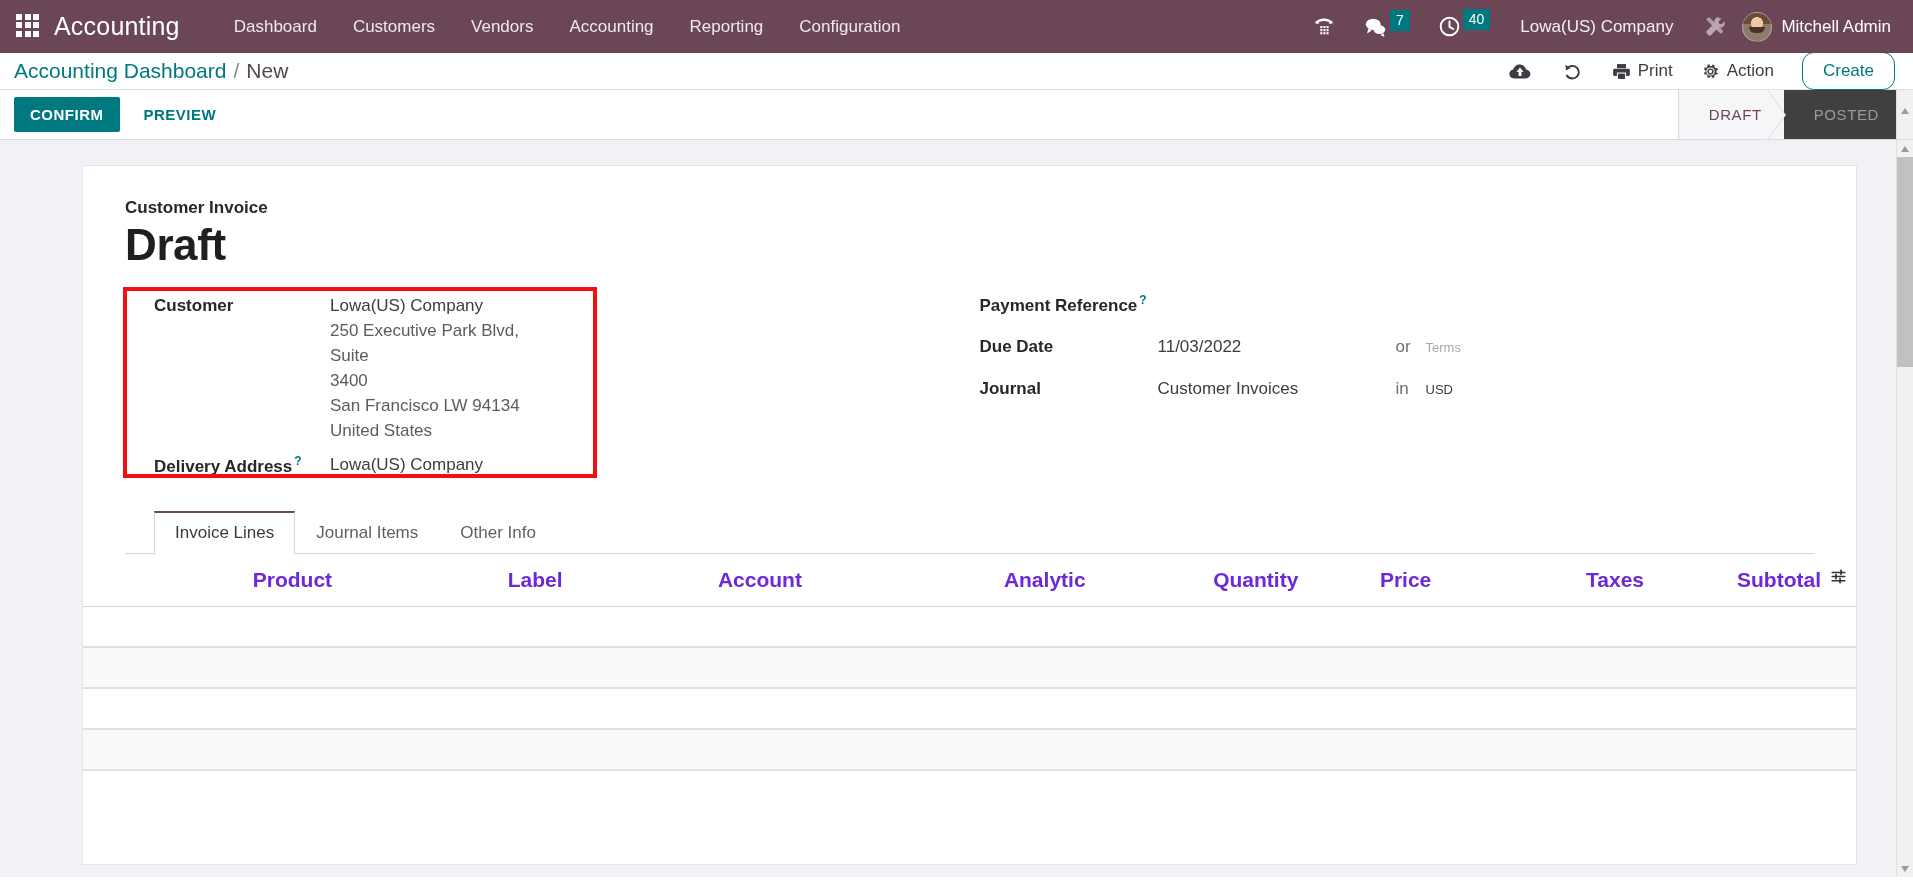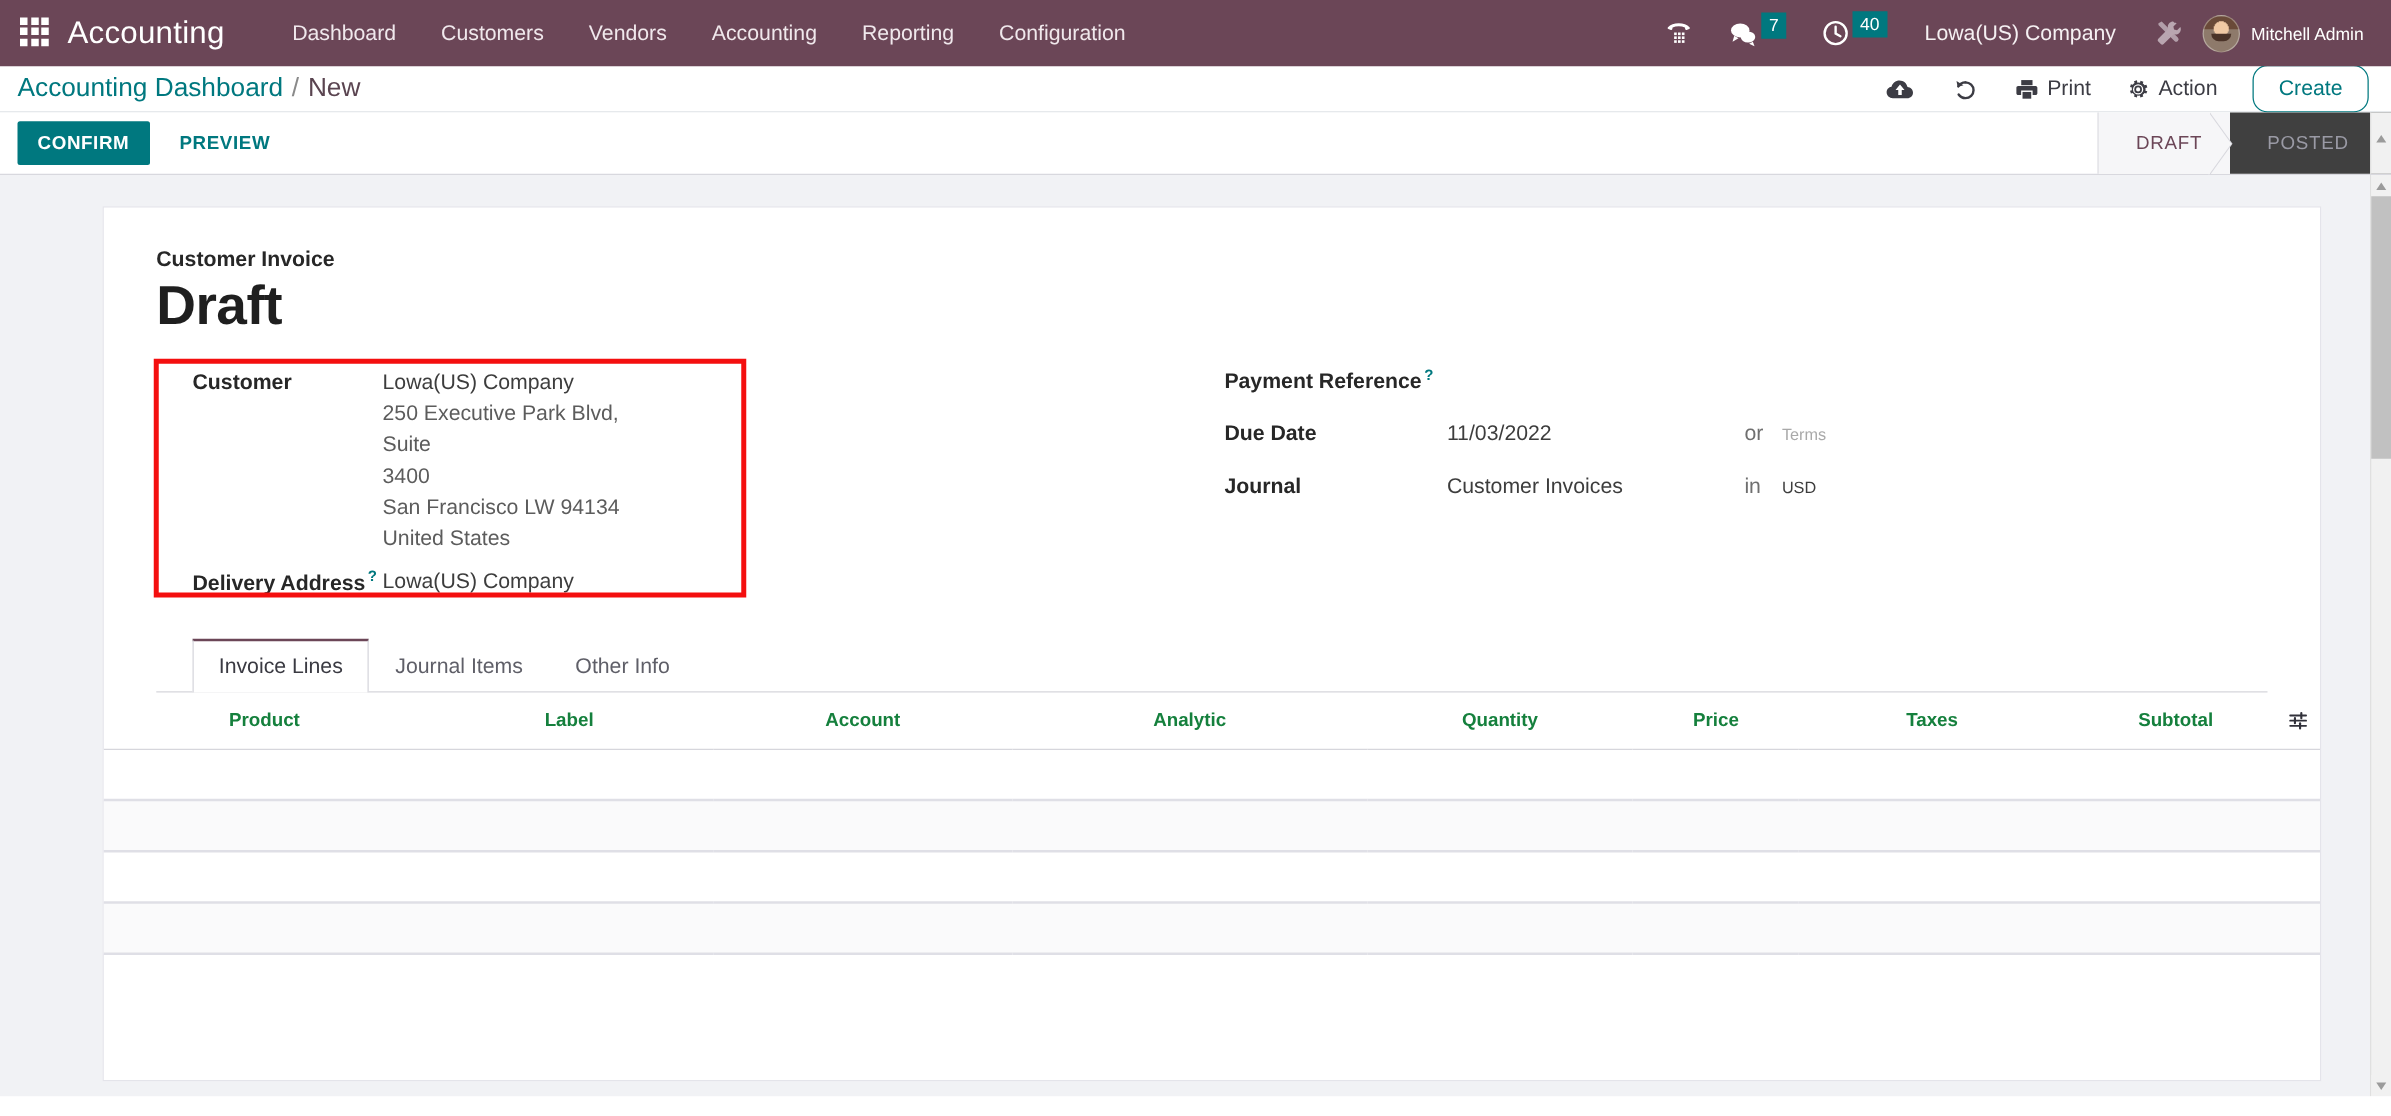--- a/index.html
+++ b/index.html
@@ -93,21 +93,21 @@
     flex: 0 0 auto;
   }
   .avatar::after{
     content:"";
     position:absolute; left:50%; top:52%;
     width:16px; height:6px; transform:translateX(-50%);
     border-radius: 0 0 8px 8px;
     background:#4a3328;
   }
   .user-name {
-    font-size: 14px;
+    font-size: 17px;
     color: #ffffff;
     white-space: nowrap;
     cursor: pointer;
     padding-right: 4px;
   }
 
   
   .cp-top {
     height: 37px;
     background: #ffffff;
@@ -283,20 +283,21 @@
     border: 4px solid #f40f0f;
     pointer-events: none;
     z-index: 5;
   }
 
   .field-row {
     display: flex;
     align-items: flex-start;
     margin-bottom: 18px;
     padding-left: 29px;
+    gap: 24px;
   }
   .field-row.tight { margin-bottom: 8px; }
   .f-label {
     width: 152px;
     flex: 0 0 152px;
     font-size: 17px;
     font-weight: 700;
     color: #272727;
     padding-top: 1px;
     line-height: 1.45;
@@ -376,26 +377,26 @@
     padding-top: 10px;
   }
 
   table.lines {
     width: 100%;
     border-collapse: collapse;
     margin-top: 0;
     table-layout: fixed;
   }
   table.lines thead th {
-    font-size: 15px;
+    font-size: 21px;
     font-weight: 700;
-    color: #15803d;
+    color: #6d28d9;
     padding: 14px 8px;
     border-bottom: 1px solid #d6d6dc;
-    text-align: center;
+    text-align: right;
     white-space: nowrap;
   }
   th.num { text-align: right; }
   .optbtn { float: right; margin-left: 8px; cursor: pointer; }
   .addrow td {
     padding: 12px 8px 12px 8px;
     border-bottom: 2px solid #dfdfe6;
     background: #fafafb;
   }
   .addlinks { display: flex; gap: 18px; padding-left: 24px; }

